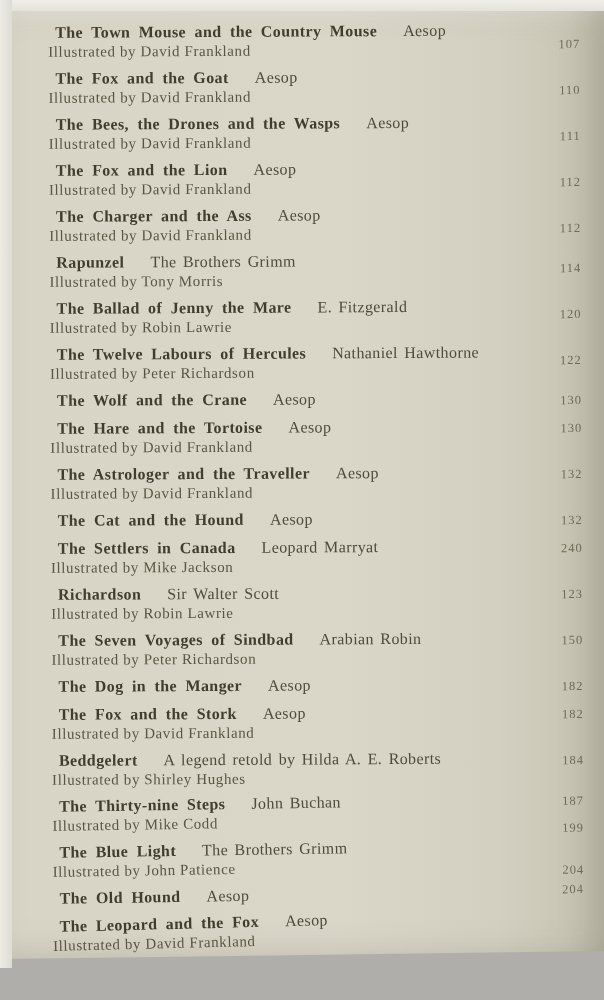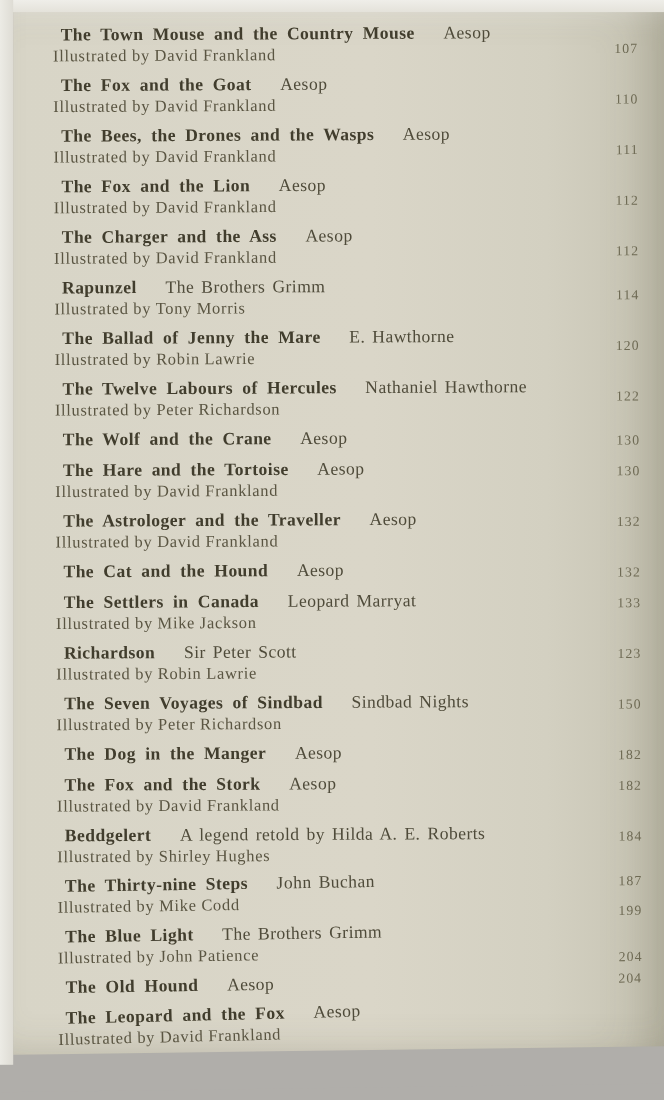--- a/index.html
+++ b/index.html
@@ -174,21 +174,21 @@
         <span class="title">Rapunzel</span><span class="author">The Brothers Grimm</span>
       </div>
       <div class="credit">Illustrated by Tony Morris</div>
     </div>
     <div class="num">114</div>
   </div>
 
   <div class="row">
     <div class="left">
       <div class="title-line">
-        <span class="title">The Ballad of Jenny the Mare</span><span class="author">E. Hawthorne</span>
+        <span class="title">The Ballad of Jenny the Mare</span><span class="author">E. Fitzgerald</span>
       </div>
       <div class="credit">Illustrated by Robin Lawrie</div>
     </div>
     <div class="num">120</div>
   </div>
 
   <div class="row">
     <div class="left">
       <div class="title-line">
         <span class="title">The Twelve Labours of Hercules</span><span class="author">Nathaniel Hawthorne</span>
@@ -238,37 +238,37 @@
     <div class="num">132</div>
   </div>
 
   <div class="row">
     <div class="left">
       <div class="title-line">
         <span class="title">The Settlers in Canada</span><span class="author">Leopard Marryat</span>
       </div>
       <div class="credit">Illustrated by Mike Jackson</div>
     </div>
-    <div class="num">133</div>
-  </div>
-
-  <div class="row">
-    <div class="left">
-      <div class="title-line">
-        <span class="title">Richardson</span><span class="author">Sir Peter Scott</span>
+    <div class="num">240</div>
+  </div>
+
+  <div class="row">
+    <div class="left">
+      <div class="title-line">
+        <span class="title">Richardson</span><span class="author">Sir Walter Scott</span>
       </div>
       <div class="credit">Illustrated by Robin Lawrie</div>
     </div>
     <div class="num">123</div>
   </div>
 
   <div class="row">
     <div class="left">
       <div class="title-line">
-        <span class="title">The Seven Voyages of Sindbad</span><span class="author">Sindbad Nights</span>
+        <span class="title">The Seven Voyages of Sindbad</span><span class="author">Arabian Robin</span>
       </div>
       <div class="credit">Illustrated by Peter Richardson</div>
     </div>
     <div class="num">150</div>
   </div>
 
   <div class="row">
     <div class="left">
       <div class="title-line">
         <span class="title">The Dog in the Manger</span><span class="author">Aesop</span>

